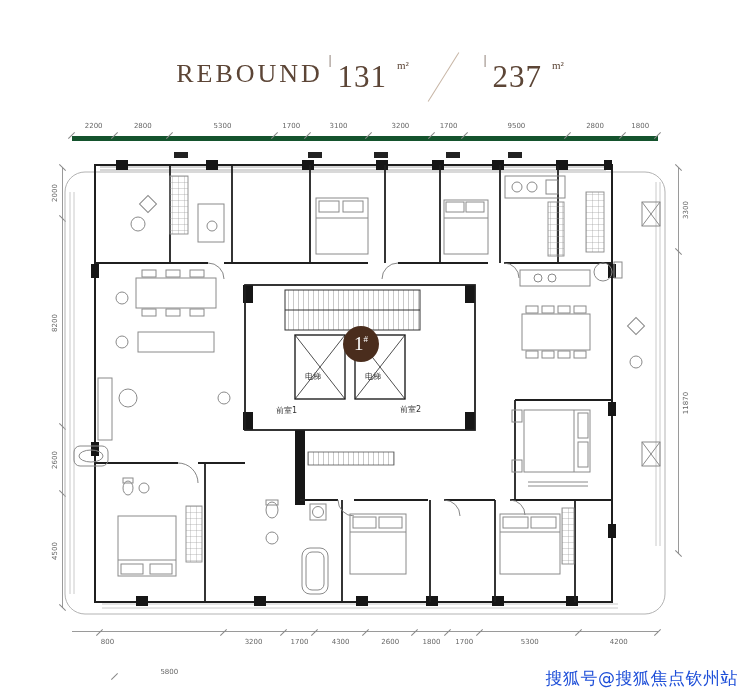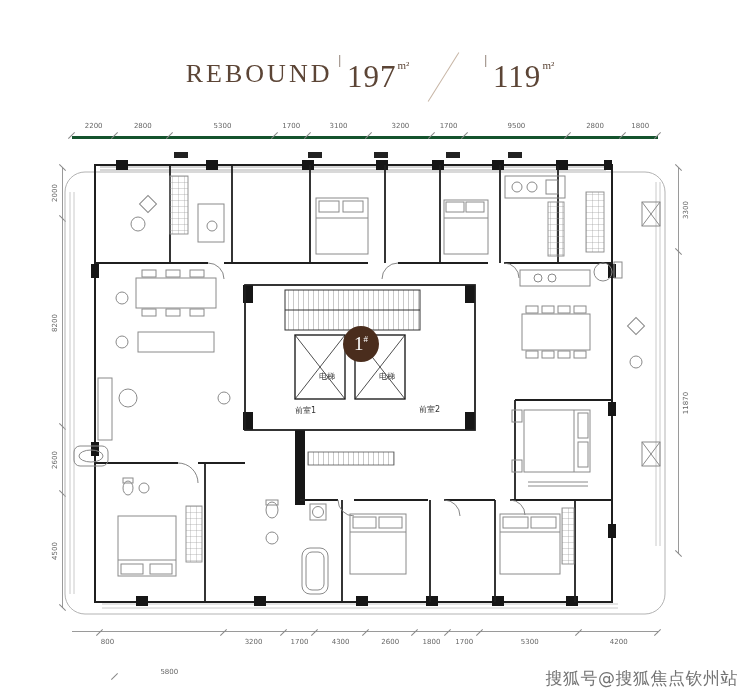--- a/index.html
+++ b/index.html
@@ -6,29 +6,29 @@
   .page{position:relative;width:740px;height:694px;background:#ffffff;overflow:hidden;
         font-family:"DejaVu Sans",sans-serif;}
 
   
   .titles{position:absolute;top:48px;left:0;right:0;display:flex;justify-content:center;
           align-items:center;gap:34px;color:#5c4536;font-family:"Liberation Serif",serif;}
   .unit-title{display:flex;align-items:flex-start;letter-spacing:3px;}
   .unit-name{font-size:26px;}
   .unit-sep{font-size:13px;position:relative;top:-7px;margin:0 3px 0 6px;color:#5c4536;}
   .unit-area{font-size:31px;letter-spacing:1px;}
-  .unit-sup{font-size:11px;margin-left:1px;letter-spacing:0;}
+  .unit-sup{font-size:11px;margin-left:10px;letter-spacing:0;}
   .slash{width:1px;height:58px;background:#c7b5a5;transform:rotate(32deg);}
 
   
   .dim{position:absolute;display:flex;color:#666;font-size:7px;line-height:8px;}
   .dim .seg{position:relative;display:flex;flex-basis:0;}
   .dim .seg span{white-space:nowrap;}
   .dim-h{left:72px;width:586px;height:14px;}
-  .dim-top{top:122px;border-bottom:3px solid #14532d;}
+  .dim-top{top:122px;border-bottom:5px solid #14532d;}
   .dim-top .seg{justify-content:center;align-items:flex-start;}
   .dim-top .seg::before{content:"";position:absolute;left:-1px;bottom:-4px;width:1px;height:9px;
                         background:#888;transform:rotate(45deg);}
   .dim-top::after{content:"";position:absolute;right:0;bottom:-4px;width:1px;height:9px;
                   background:#888;transform:rotate(45deg);}
   .dim-bottom{top:631px;border-top:1px solid #9a9a9a;}
   .dim-bottom .seg{justify-content:center;align-items:flex-end;}
   .dim-bottom .seg::before{content:"";position:absolute;left:-1px;top:-4px;width:1px;height:9px;
                            background:#888;transform:rotate(45deg);}
   .dim-bottom::after{content:"";position:absolute;right:0;top:-4px;width:1px;height:9px;
@@ -41,46 +41,46 @@
                          background:#888;transform:rotate(45deg);}
   .dim-left::after{content:"";position:absolute;bottom:0;right:-5px;width:9px;height:1px;
                    background:#888;transform:rotate(45deg);}
   .dim-right .seg::before{content:"";position:absolute;top:-1px;left:-5px;width:9px;height:1px;
                           background:#888;transform:rotate(45deg);}
   .dim-right::after{content:"";position:absolute;bottom:0;left:-5px;width:9px;height:1px;
                     background:#888;transform:rotate(45deg);}
 
   
   .plan-svg{position:absolute;left:58px;top:146px;}
-  .lbl{position:absolute;text-align:right;font-size:8px;color:#333;line-height:9px;}
+  .lbl{position:absolute;text-align:left;font-size:8px;color:#333;line-height:9px;}
   .badge{position:absolute;left:343px;top:326px;width:36px;height:36px;border-radius:50%;
          background:#4a2d1d;color:#fff;display:flex;align-items:center;justify-content:center;
          font-family:"Liberation Serif",serif;}
   .badge .num{font-size:19px;}
   .badge .hash{font-size:9px;position:relative;top:-5px;}
 
   
-  .watermark{position:absolute;right:2px;bottom:4px;font-size:17px;color:#737373;letter-spacing:0.5px;}
+  .watermark{position:absolute;right:2px;bottom:4px;font-size:17px;color:#1d4ed8;letter-spacing:0.5px;}
 </style>
 </head>
 <body>
 
 <div class="page">
 
   <div class="titles">
     <div class="unit-title">
       <span class="unit-name">REBOUND</span>
       <span class="unit-sep">|</span>
-      <span class="unit-area">197</span>
+      <span class="unit-area">131</span>
       <span class="unit-sup">m²</span>
     </div>
     <div class="slash"></div>
     <div class="unit-title">
       <span class="unit-sep">|</span>
-      <span class="unit-area">119</span>
+      <span class="unit-area">237</span>
       <span class="unit-sup">m²</span>
     </div>
   </div>
 
   <div class="dim dim-h dim-top">
       <div class="seg" style="flex-grow: 2200;">
         <span>2200</span>
       </div>
       <div class="seg" style="flex-grow: 2800;">
         <span>2800</span>

